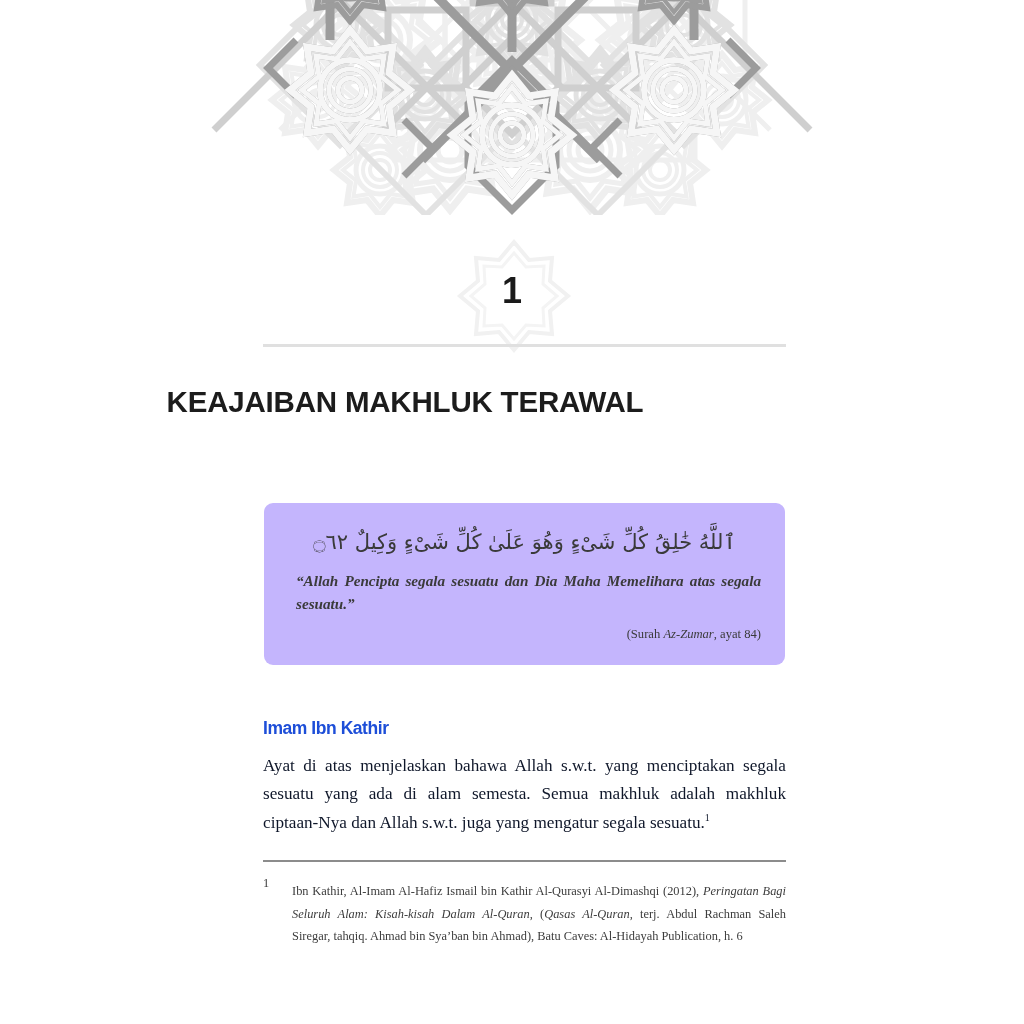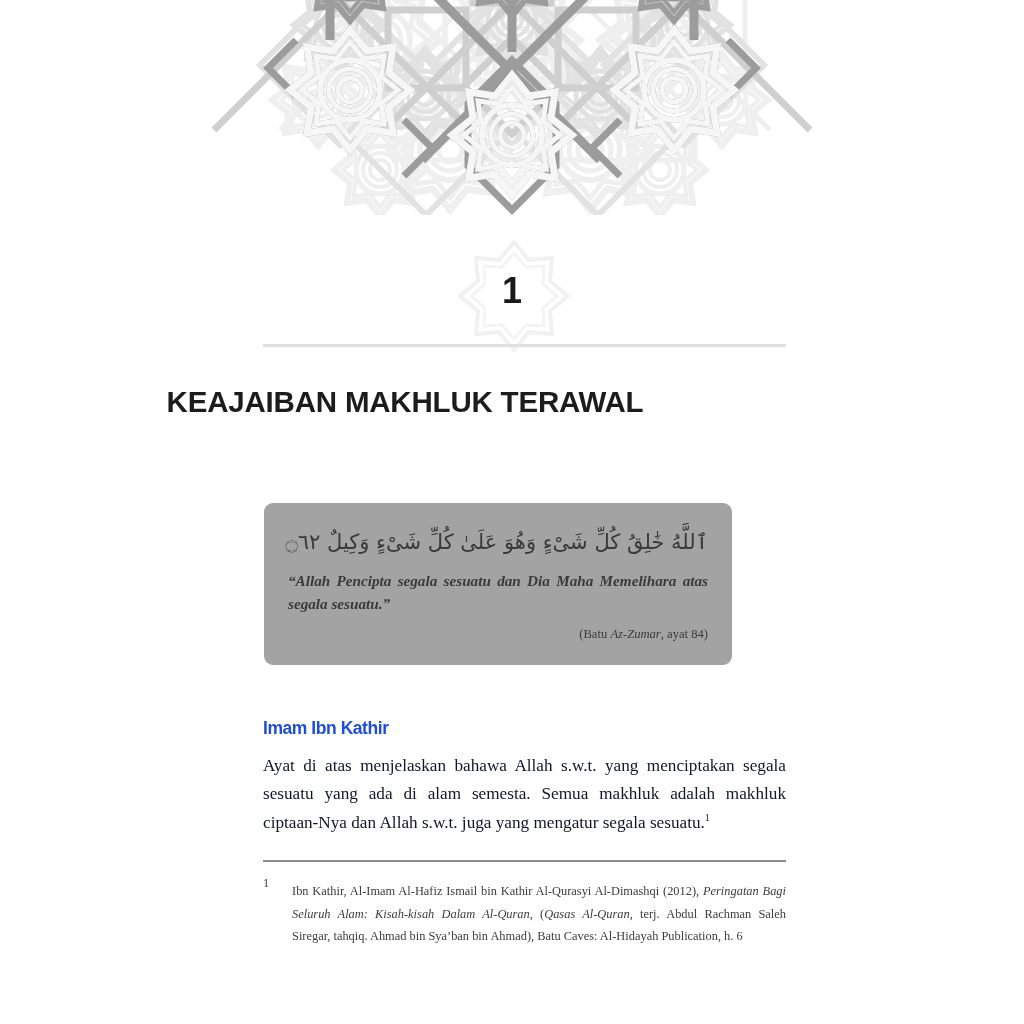--- a/index.html
+++ b/index.html
@@ -68,23 +68,23 @@
     color: #1c1c1c;
     letter-spacing: -0.2px;
   }
   #chapter-title .tl { display: block; }
 
   
   #verse-box {
     position: absolute;
     left: 264px;
     top: 503px;
-    width: 468px;
+    width: 521px;
     height: 162px;
-    background: #a3a3a3;
+    background: #c4b5fd;
     border-radius: 9px;
     box-sizing: border-box;
     padding: 22px 24px 14px 24px;
   }
   #verse-arabic {
     text-align: center;
     font-family: "DejaVu Sans", sans-serif;
     font-size: 21px;
     line-height: 30px;
     color: #3a3a3a;
@@ -95,20 +95,21 @@
   #verse-translation {
     margin-top: 12px;
     font-family: "Liberation Serif", serif;
     font-style: italic;
     font-weight: bold;
     font-size: 15.2px;
     line-height: 23px;
     color: #3a3a3a;
     text-align: justify;
     text-align-last: left;
+    margin-left: 8px;
   }
   #verse-source {
     margin-top: 12px;
     text-align: right;
     font-family: "Liberation Serif", serif;
     font-size: 12.6px;
     color: #3a3a3a;
   }
   #verse-source .it { font-style: italic; }
 
@@ -299,21 +300,21 @@
 <div id="chapter-rule"></div>
 
 <h1 id="chapter-title">
   <span class="tl">KEAJAIBAN MAKHLUK TERAWAL</span>
 </h1>
 
 <div id="verse-box">
   <div id="verse-arabic">ٱللَّهُ خَٰلِقُ كُلِّ شَىْءٍ وَهُوَ عَلَىٰ كُلِّ شَىْءٍ وَكِيلٌ ۝٦٢</div>
   <div id="verse-translation">“Allah Pencipta segala sesuatu dan Dia Maha Memelihara atas segala sesuatu.”</div>
   <div id="verse-source">
-    <span>(Batu </span><span class="it">Az-Zumar</span><span>, ayat 84)</span>
+    <span>(Surah </span><span class="it">Az-Zumar</span><span>, ayat 84)</span>
   </div>
 </div>
 
 <h2 id="section-heading">Imam Ibn Kathir</h2>
 
 <p id="body-paragraph">
   <span>Ayat di atas menjelaskan bahawa Allah s.w.t. yang menciptakan segala sesuatu yang ada di alam semesta. Semua makhluk adalah makhluk ciptaan-Nya dan Allah s.w.t. juga yang mengatur segala sesuatu.</span><sup>1</sup>
 </p>
 
 <div id="footnote-rule"></div>

